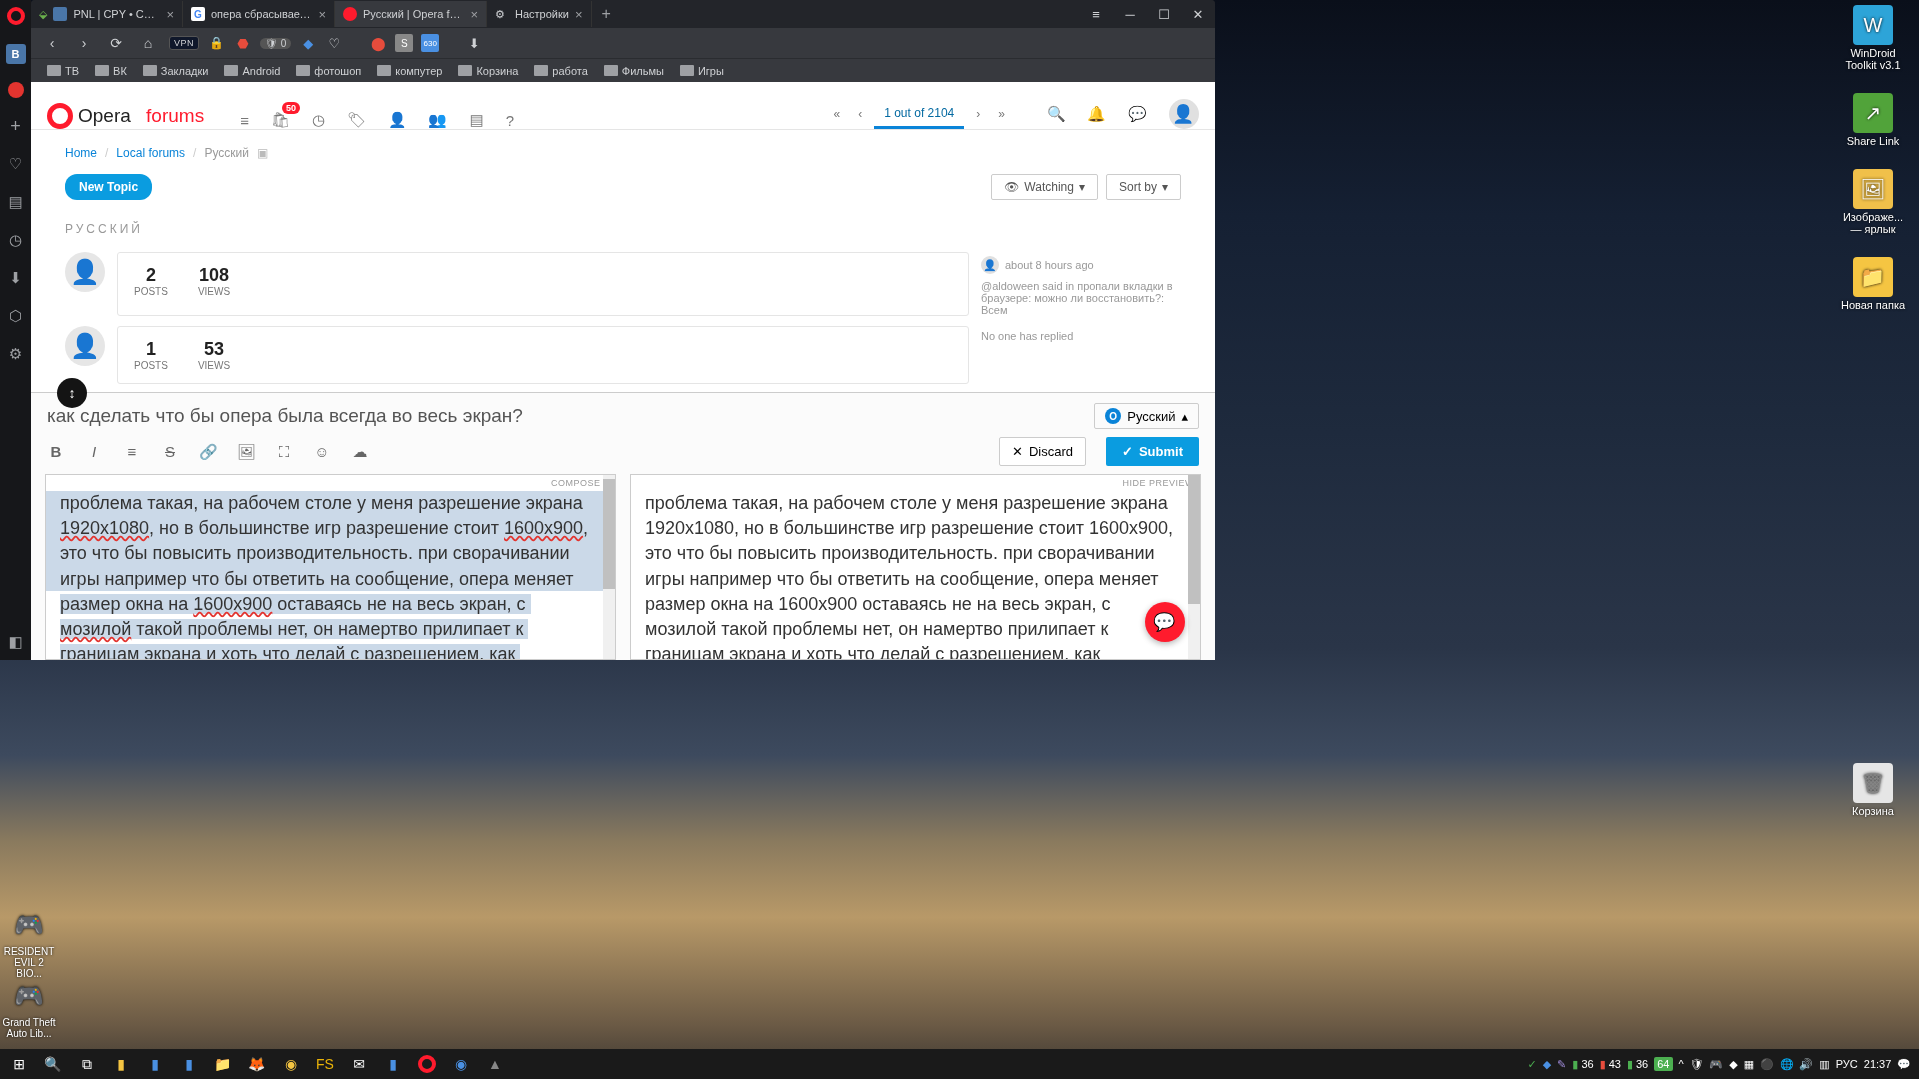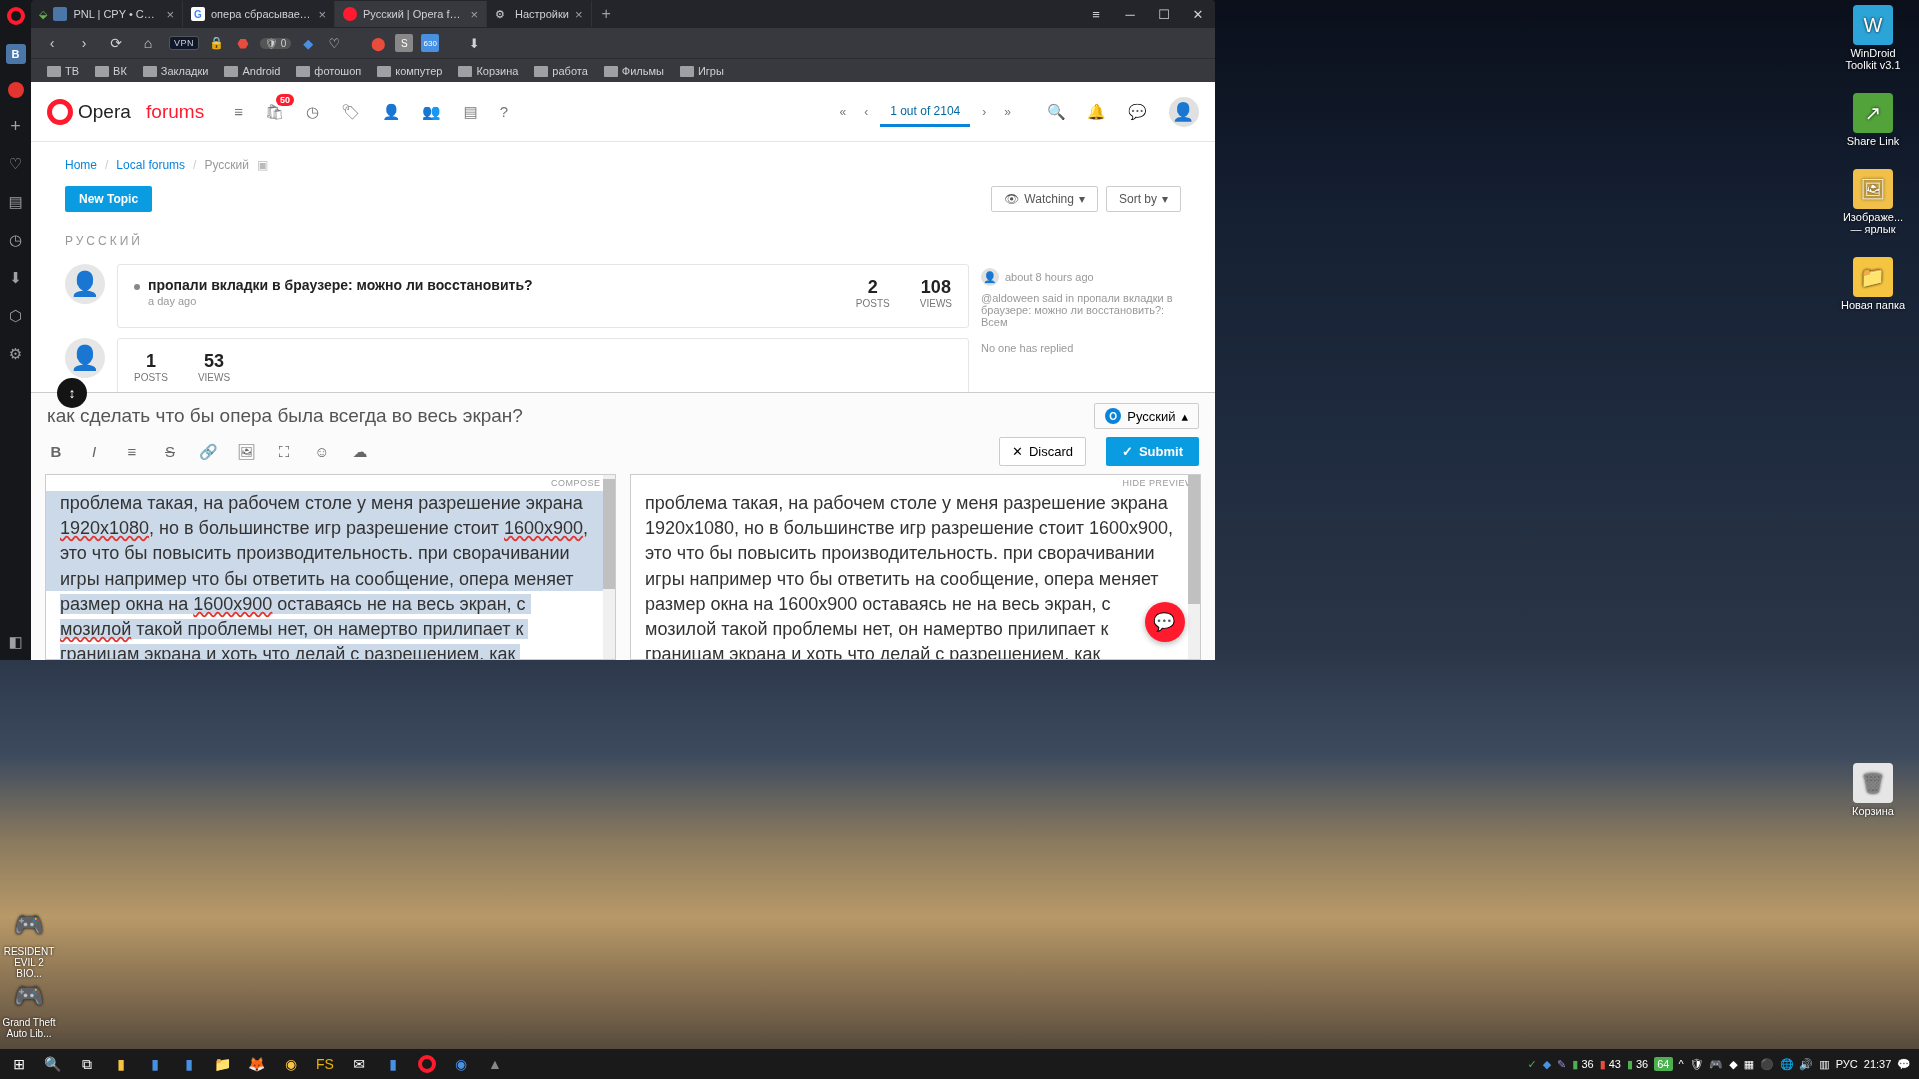--- a/index.html
+++ b/index.html
@@ -31,41 +31,41 @@
 .win-controls .wc{width:34px;display:flex;align-items:center;justify-content:center;color:#cfd1d4;font-size:13px;cursor:pointer}
 .addrbar{height:30px;background:#37393e;display:flex;align-items:center;gap:10px;padding:0 10px;color:#cfd1d4}
 .addrbar .nav-btn{width:22px;height:22px;display:flex;align-items:center;justify-content:center;font-size:14px;cursor:pointer}
 .addrbar .vpn{background:#0f172a;border:1px solid #555;border-radius:3px;padding:1px 4px;font-size:9px;letter-spacing:.5px}
 .addrbar .lock{color:#4caf50;font-size:12px}
 .addr-input{flex:1;background:transparent;border:none;color:#cfd1d4;font-size:12px;outline:none}
 .addr-right{display:flex;align-items:center;gap:8px;font-size:13px}
 .addr-right .ic{width:18px;height:18px;display:flex;align-items:center;justify-content:center}
 .badge-pill{background:#555;border-radius:8px;padding:0 5px;font-size:10px;display:inline-flex;align-items:center;gap:3px}
 .bookbar{height:24px;background:#37393e;border-top:1px solid #2a2c30;display:flex;align-items:center;gap:4px;padding:0 10px;color:#cfd1d4;font-size:11px}
-.bookbar .bk{display:flex;align-items:flex-end;gap:4px;padding:2px 6px;cursor:pointer}
+.bookbar .bk{display:flex;align-items:flex-start;gap:4px;padding:2px 6px;cursor:pointer}
 .bookbar .folder-i{width:14px;height:11px;background:#9ea0a4;border-radius:1px}
 .content{flex:1;background:#fff;overflow:hidden;position:relative}
-.forum-header{height:60px;display:flex;align-items:center;padding:0 16px;gap:10px;border-bottom:1px solid #e5e5e5}
+.forum-header{height:48px;display:flex;align-items:flex-end;padding:0 16px;gap:16px;border-bottom:1px solid #e5e5e5}
 .opera-logo{display:flex;align-items:center;gap:5px;font-size:19px;color:#222;font-weight:300}
 .opera-logo .ored2{width:26px;height:26px;border:5px solid #ff1b2d;border-radius:50%}
 .opera-logo .forums{color:#ff1b2d;font-weight:300}
 .header-icons{display:flex;align-items:center;gap:22px;color:#777;margin-left:20px;font-size:15px}
 .header-icons .hi{position:relative;cursor:pointer}
 .header-icons .hi .nb{position:absolute;top:-9px;right:-10px;background:#ff1b2d;color:#fff;border-radius:8px;font-size:9px;padding:1px 4px;font-weight:bold}
 .pager{margin-left:auto;display:flex;align-items:center;gap:6px;color:#777;font-size:12px}
 .pager .pg{padding:4px 6px;cursor:pointer}
 .pager .pg.count{border-bottom:3px solid #0a84d8;padding:8px 10px 6px;color:#0369a1}
 .header-right{display:flex;align-items:center;gap:22px;color:#777;font-size:15px;margin-left:20px}
 .avatar{width:30px;height:30px;border-radius:50%;background:#e0e0e0;display:flex;align-items:center;justify-content:center;color:#aaa;font-size:18px}
 .forum-body{padding:16px 34px}
 .breadcrumb{font-size:12px;color:#999;margin-bottom:14px;display:flex;align-items:center;gap:8px}
 .breadcrumb a{color:#0a84d8;text-decoration:none}
 .breadcrumb .sep{color:#ccc}
 .toolbar-row{display:flex;align-items:center;justify-content:space-between;margin-bottom:22px}
-.btn-newtopic{background:#0a9ce0;color:#fff;border:none;padding:6px 14px;font-size:12px;border-radius:2px;cursor:pointer;font-weight:600}
+.btn-newtopic{background:#0a9ce0;color:#fff;border:none;padding:6px 14px;font-size:12px;border-radius:12px;cursor:pointer;font-weight:600}
 .rt-btns{display:flex;gap:8px}
 .btn-outline{background:#fff;border:1px solid #ccc;padding:5px 12px;font-size:12px;border-radius:2px;cursor:pointer;color:#555;display:flex;align-items:center;gap:5px}
 .cat-title{color:#999;font-size:12px;letter-spacing:3px;margin-bottom:16px;text-transform:uppercase}
 .topic{display:flex;gap:12px;margin-bottom:10px}
 .topic .av{width:40px;height:40px;border-radius:50%;background:#e6e6e6;display:flex;align-items:center;justify-content:center;color:#bbb;font-size:24px}
 .topic .card{flex:1;border:1px solid #e5e5e5;border-radius:3px;padding:12px 16px;display:flex;gap:20px}
 .topic .main{flex:1;min-width:0}
 .topic .title{font-size:14px;color:#222;font-weight:600;margin-bottom:2px;padding-left:14px;position:relative}
 .topic .title::before{content:"";position:absolute;left:0;top:7px;width:6px;height:6px;background:#888;border-radius:50%}
 .topic .time{font-size:11px;color:#999;padding-left:14px}
@@ -302,24 +302,20 @@
               <span>Sort by</span>
               <span>▾</span>
             </button>
         </div>
       </div>
       <div class="cat-title">РУССКИЙ</div>
 
       <div class="topic">
         <div class="av">👤</div>
         <div class="card">
-          <div class="main">
-            <div class="title">пропали вкладки в браузере: можно ли восстановить?</div>
-            <div class="time">a day ago</div>
-          </div>
           <div class="stats">
             <div>
                 <div class="n">2</div>
                 <div>POSTS</div>
               </div>
             <div>
                 <div class="n">108</div>
                 <div>VIEWS</div>
               </div>
           </div>

